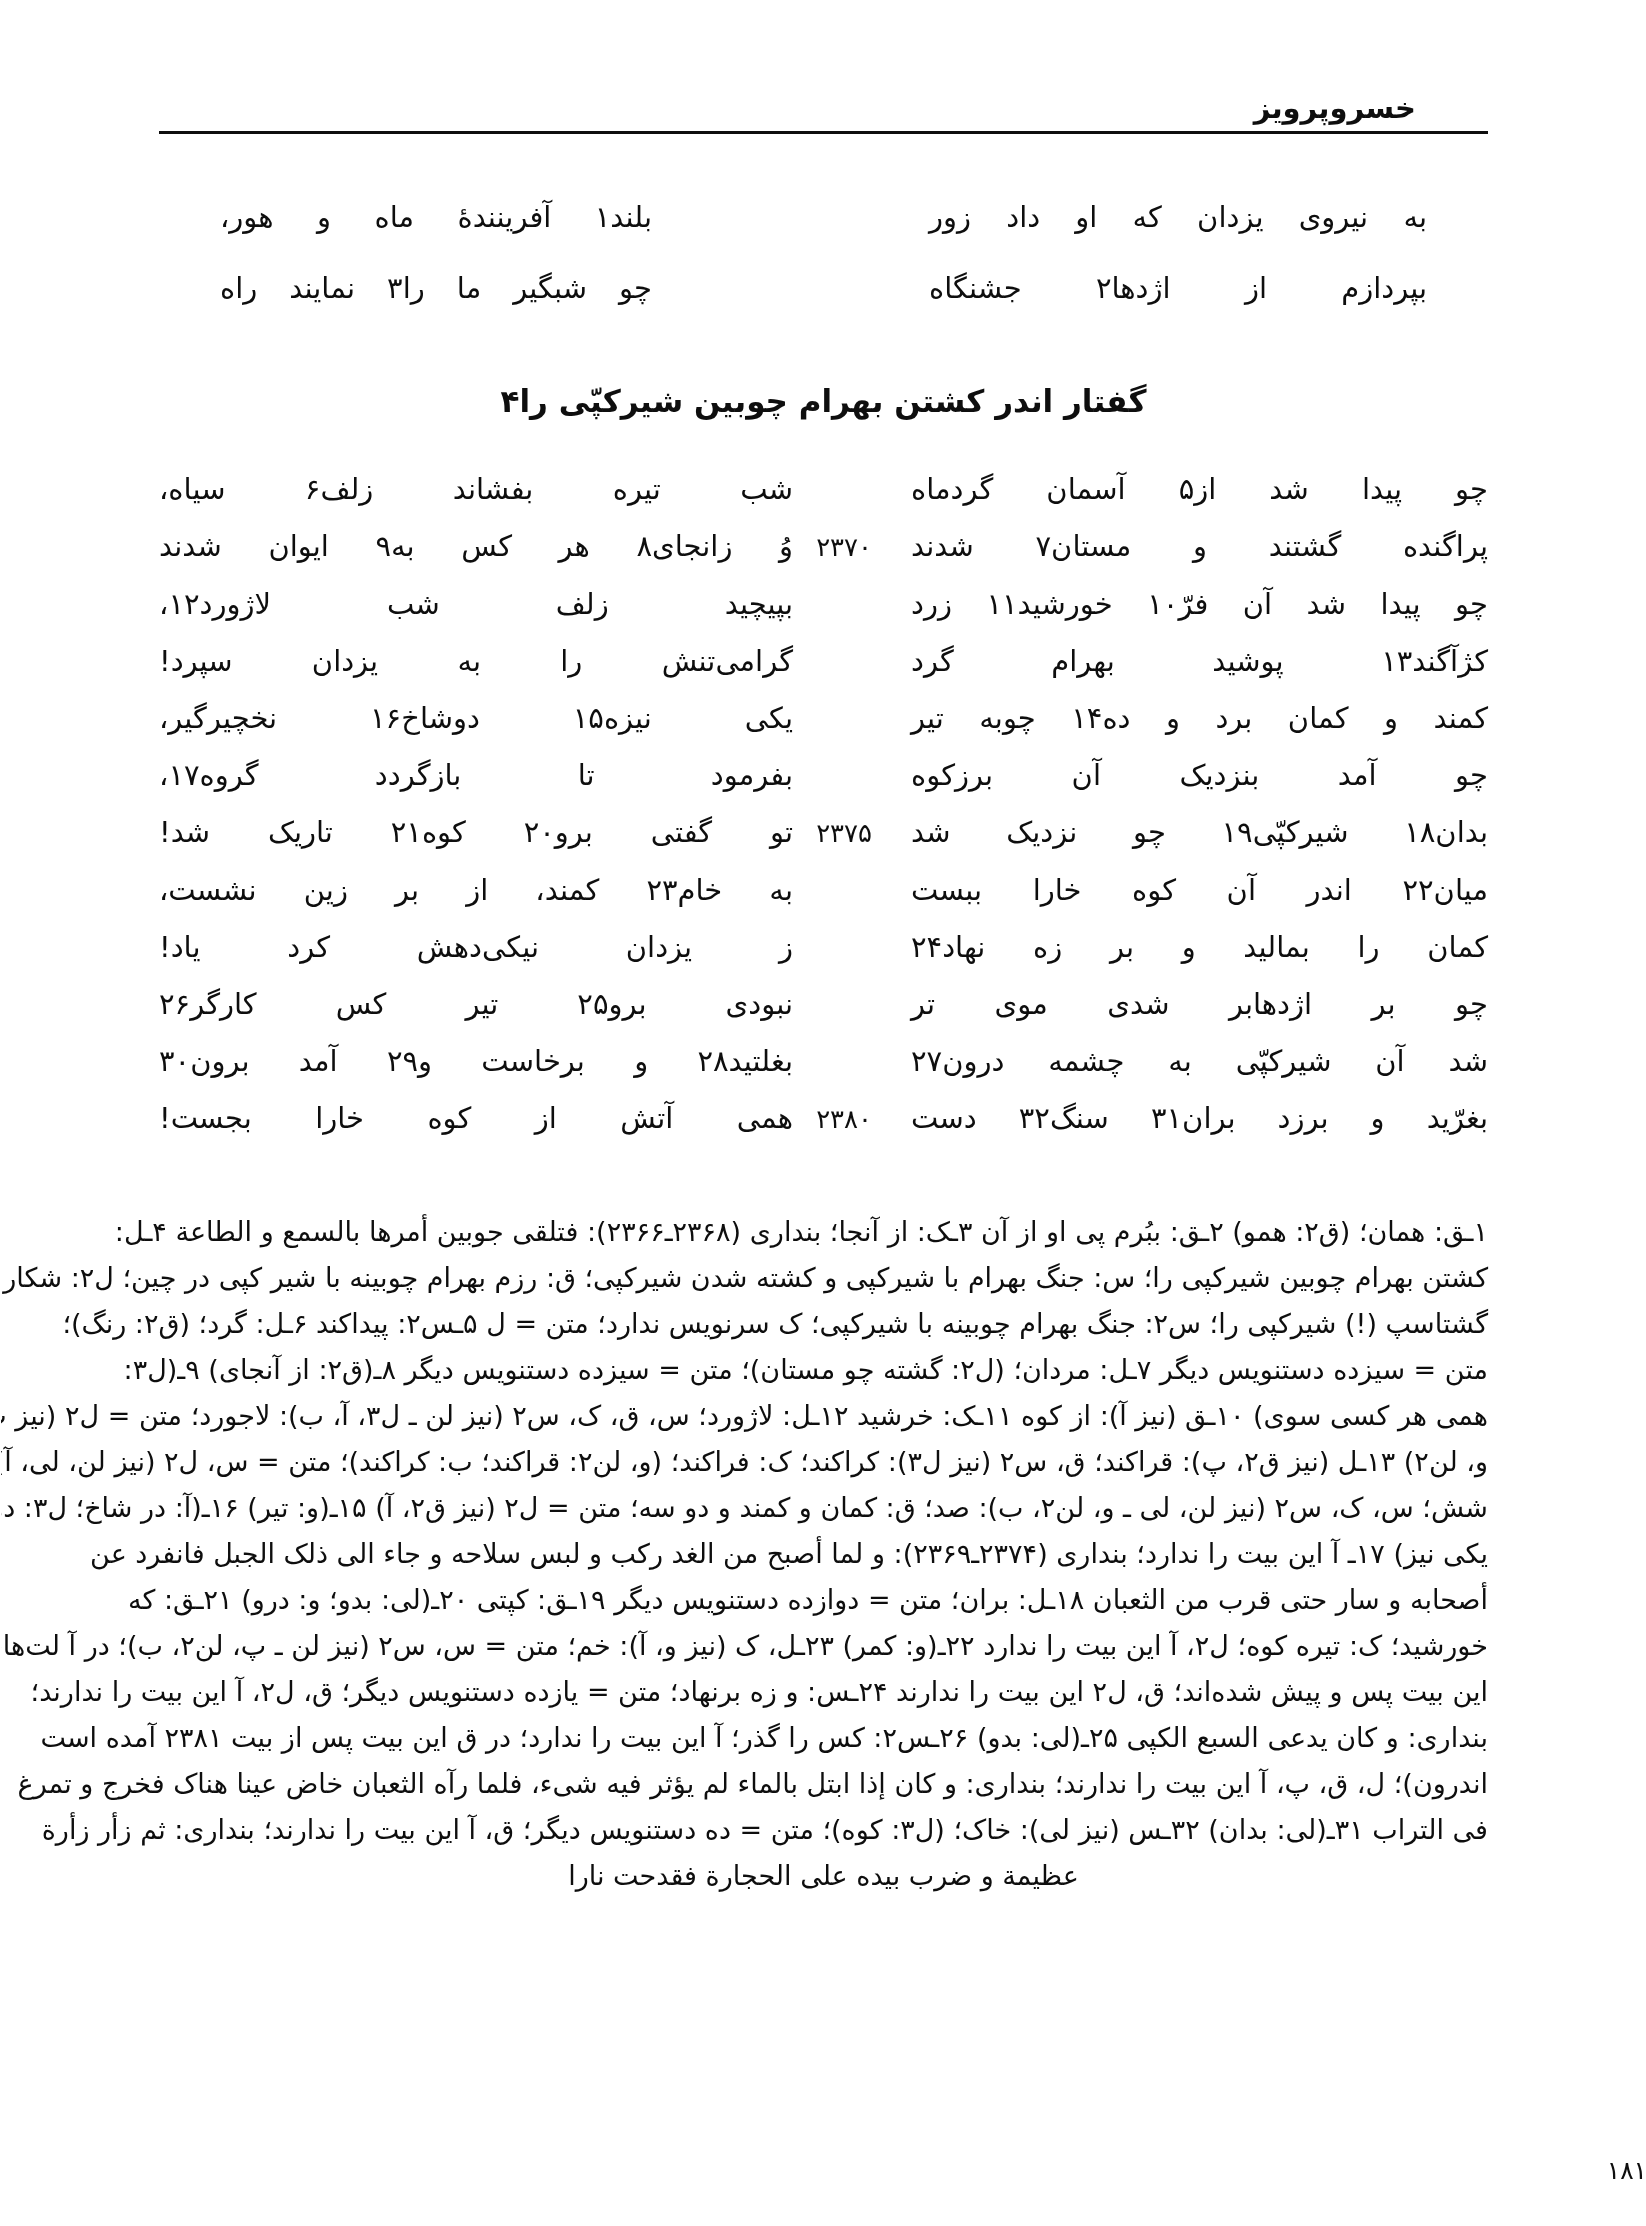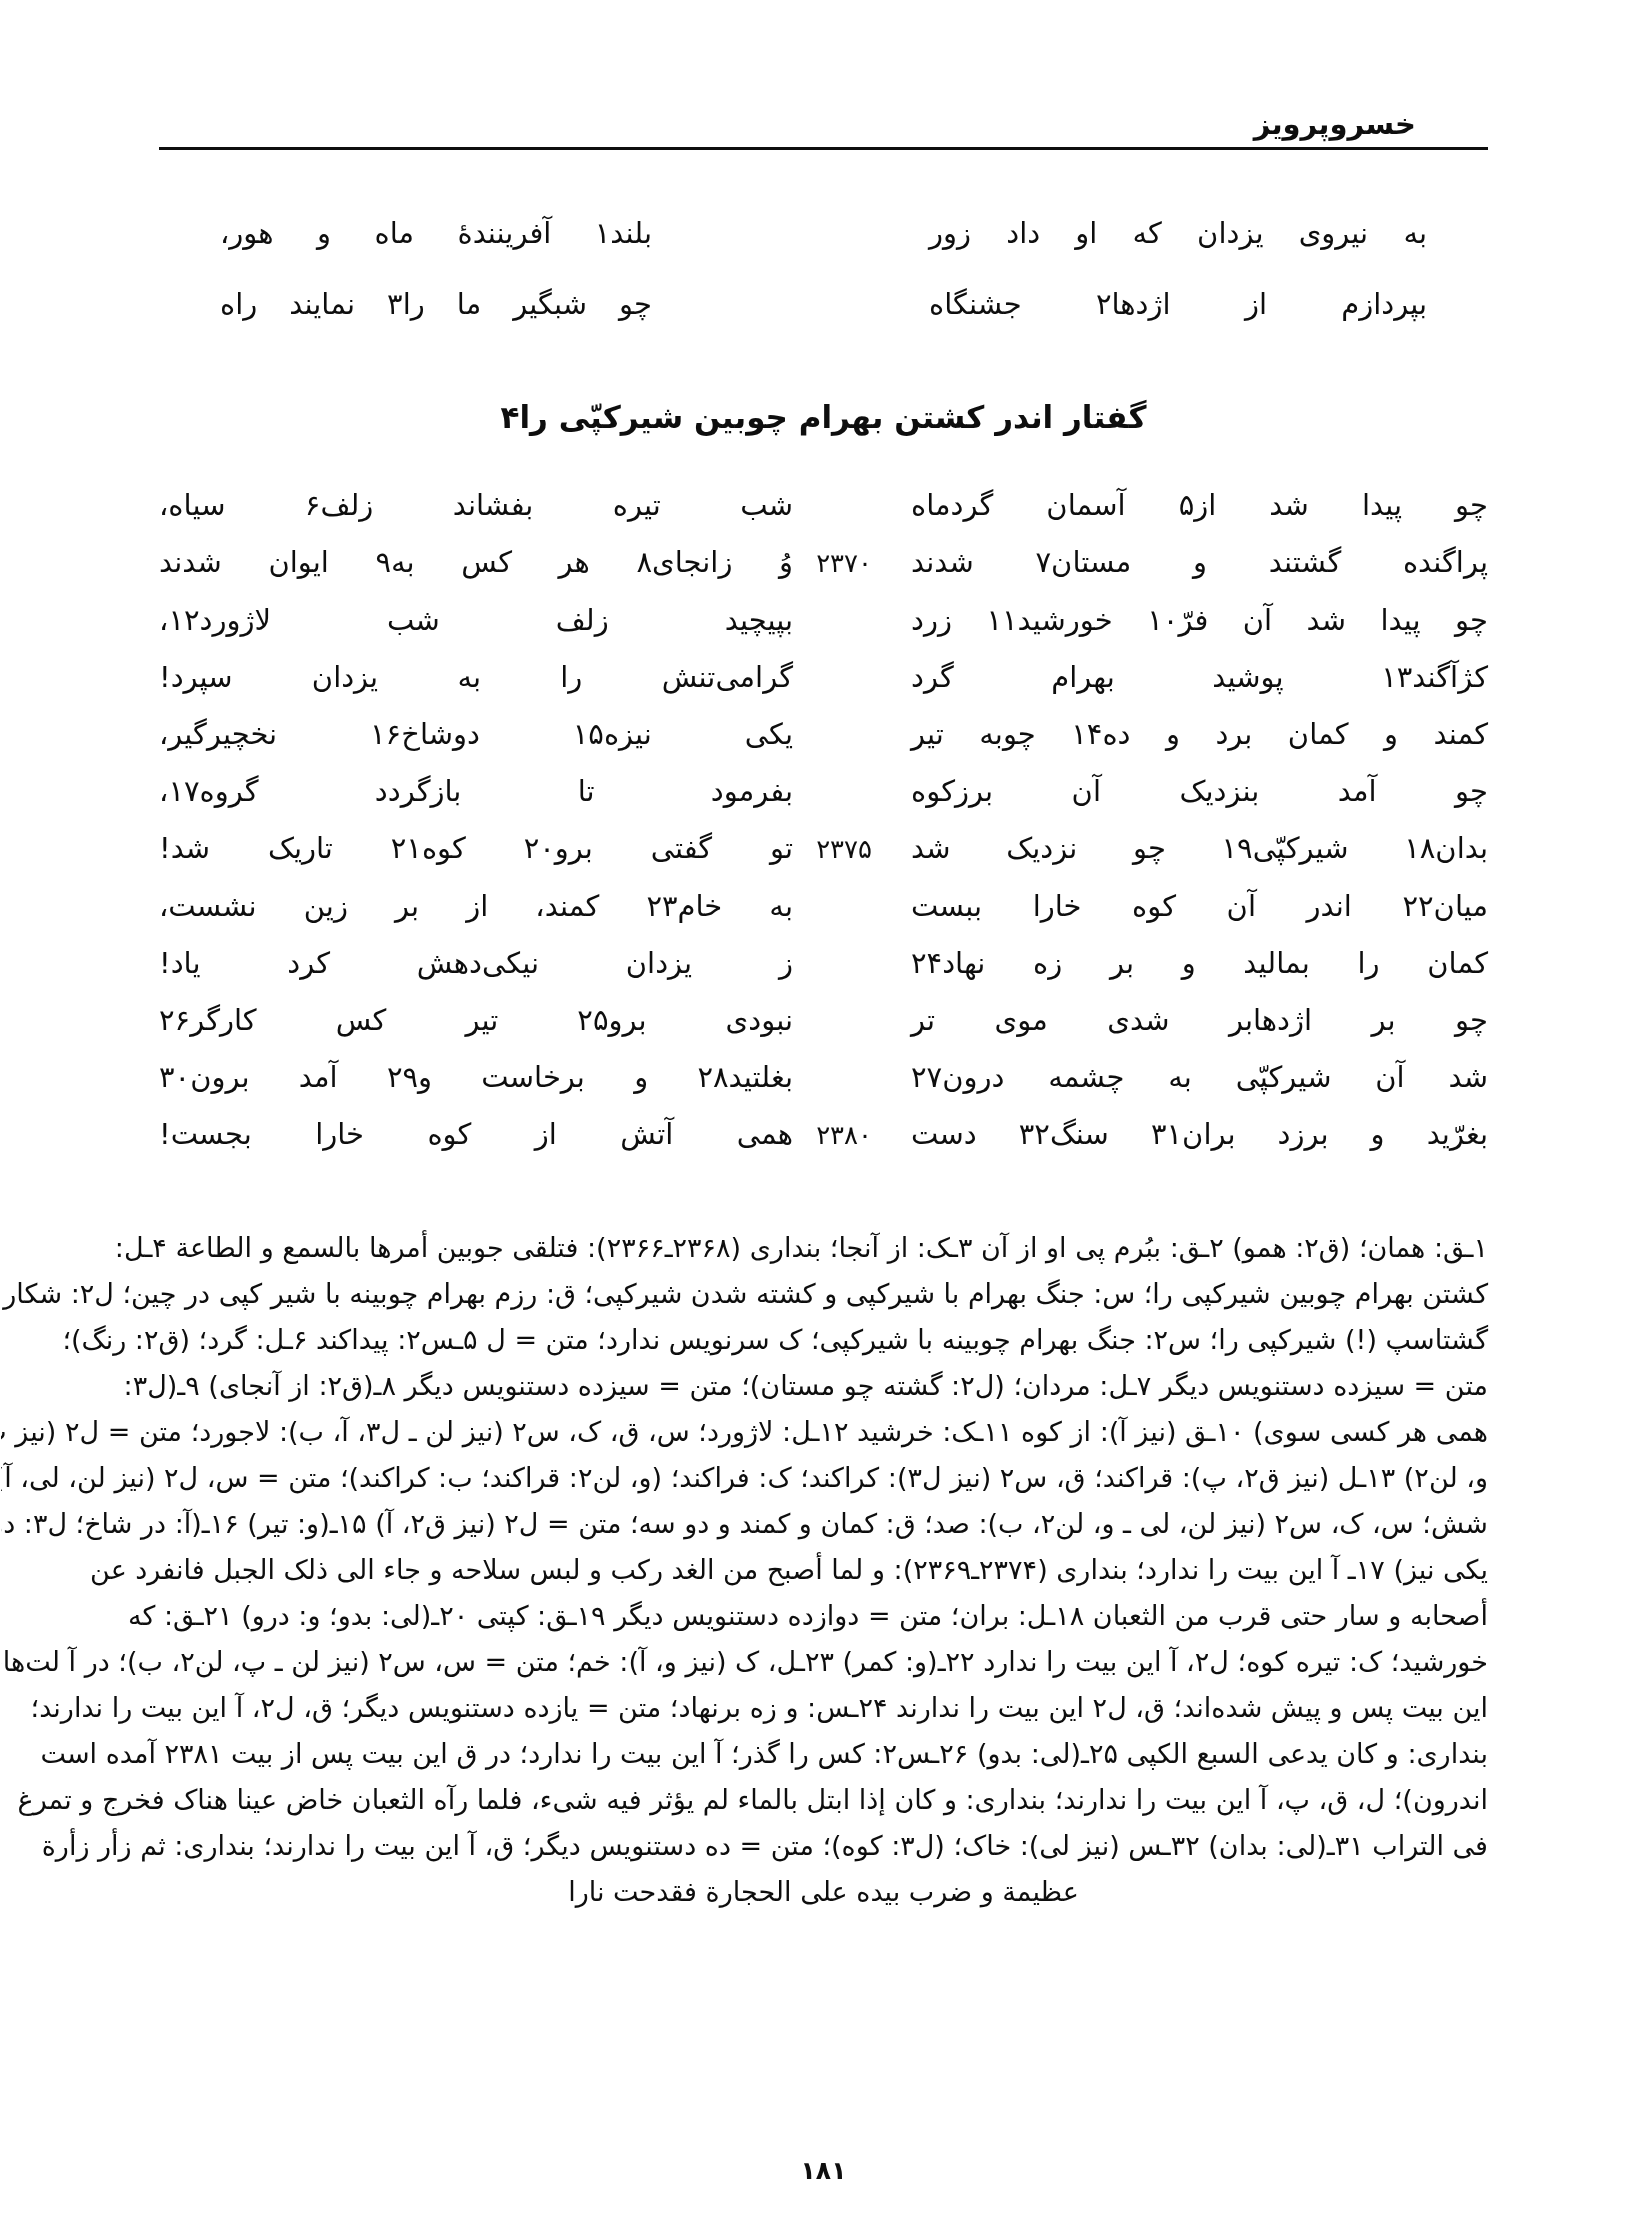--- a/index.html
+++ b/index.html
@@ -8,22 +8,22 @@
     width: 1647px;
     height: 2226px;
     position: relative;
     direction: rtl;
     font-family: "DejaVu Sans", sans-serif;
     color: #0e0e0e;
     overflow: hidden;
   }
   .page-inner {
     width: 1329px;
-    margin: 0 auto;
-    padding-top: 107px;
+    margin: 8px auto;
+    padding-top: 83px;
   }
   
   .running-header {
     border-bottom: 3.7px solid #0e0e0e;
     padding-bottom: 5.5px;
   }
   .running-header .hdr-title {
     font-weight: bold;
     font-size: 29px;
     padding-right: 72px;
@@ -77,23 +77,21 @@
   .footnote-line.last {
     text-align: left;
     text-align-last: center;
     white-space: normal;
   }
   .page-number {
     position: absolute;
     bottom: 41px;
     left: 0;
     width: 100%;
-    text-align: center;
     font-size: 25px;
-    font-weight: bold;
   }
 </style>
 </head>
 <body>
 
 <div class="page-inner">
 
   <div class="running-header">
     <span class="hdr-title">خسروپرویز</span>
   </div>

